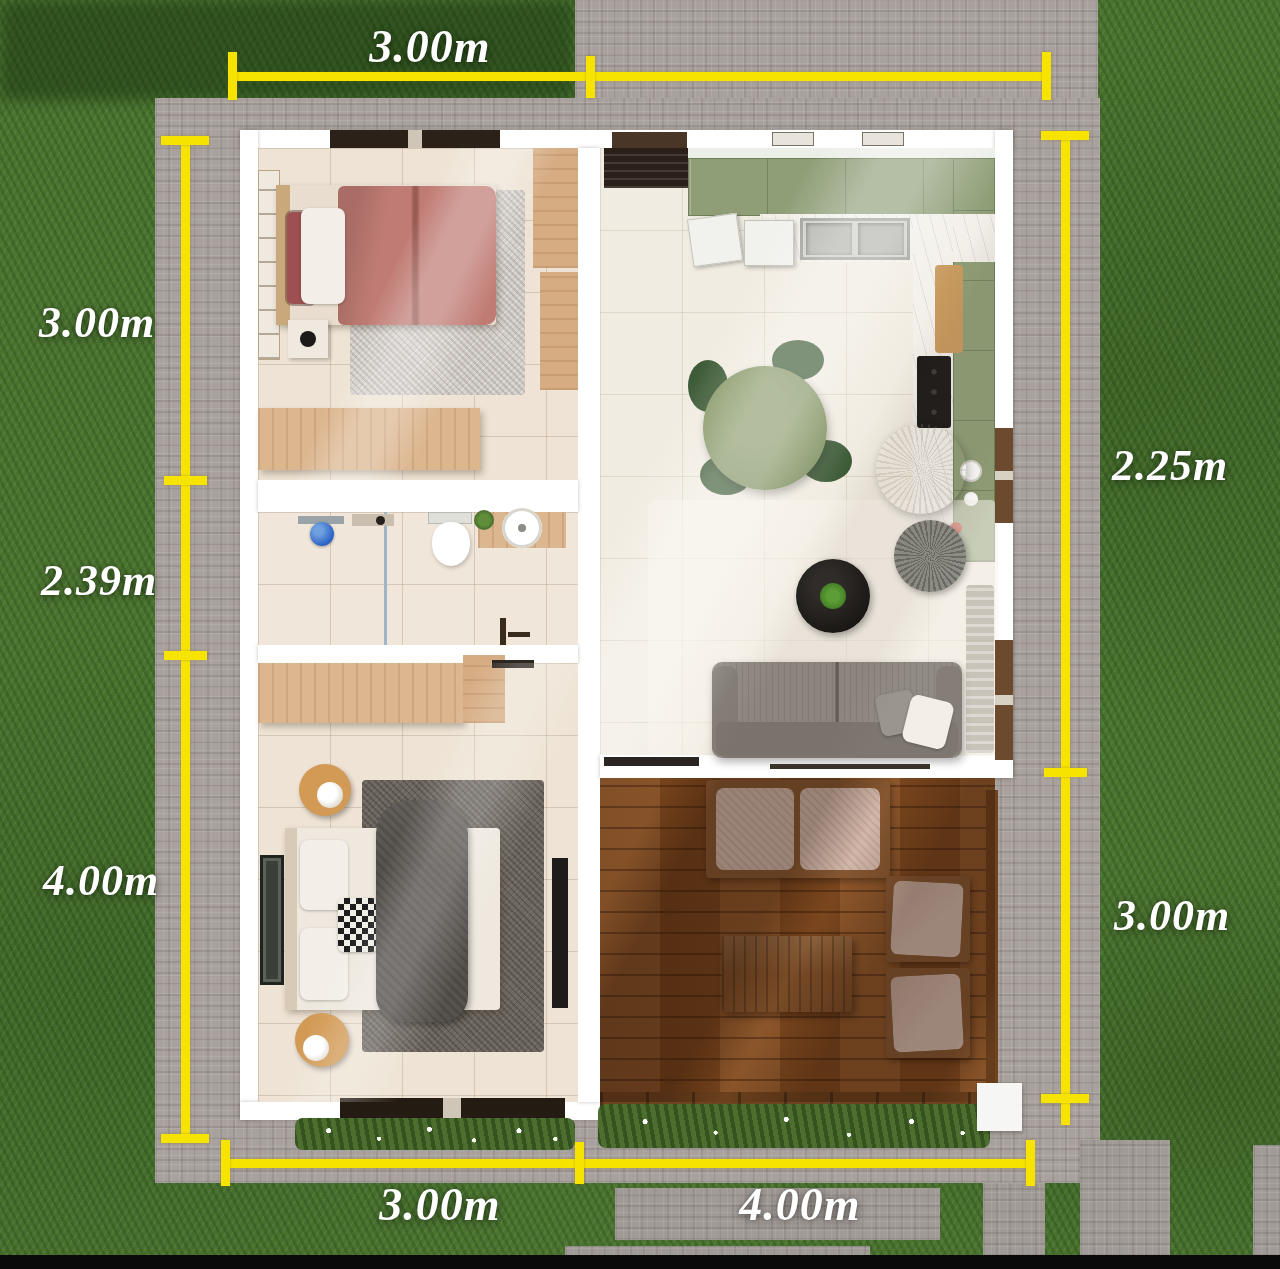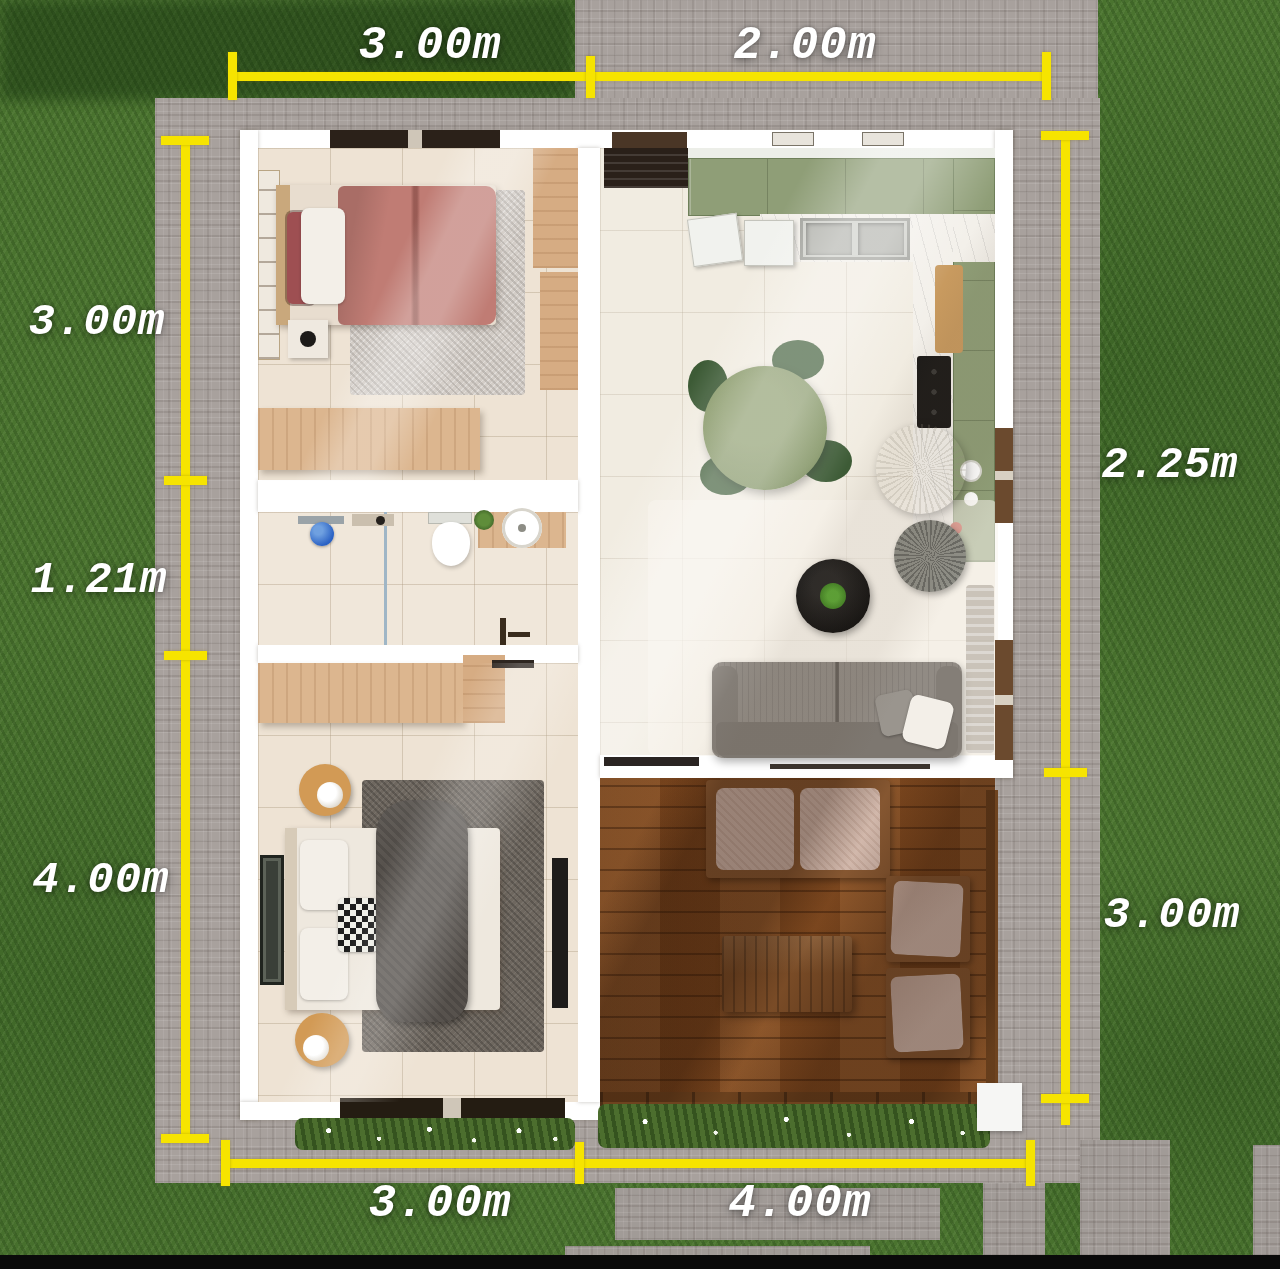--- a/index.html
+++ b/index.html
@@ -1,17 +1,17 @@
 <!DOCTYPE html>
 <html><head>
 <meta charset="utf-8">
 <style>
   html,body{margin:0;padding:0;background:#222;}
   #canvas{position:relative;width:1280px;height:1269px;overflow:hidden;
-          font-family:Liberation Mono, monospace;}
+          font-family:Liberation Serif, serif;}
   .a{position:absolute;}
 
   
   .grass{background-color:#4a732f;background-image:
     repeating-linear-gradient(63deg, rgba(20,45,10,.20) 0 3px, transparent 3px 7px),
     repeating-linear-gradient(-58deg, rgba(230,255,200,.06) 0 2px, transparent 2px 6px),
     radial-gradient(900px 500px at 85% 30%, rgba(25,60,15,.28), transparent 70%),
     radial-gradient(700px 520px at 8% 78%, rgba(20,55,12,.22), transparent 70%),
     radial-gradient(500px 300px at 95% 85%, rgba(18,50,10,.25), transparent 75%);}
   .pave{background-color:#a8a19d;background-image:
@@ -218,22 +218,21 @@
   <div class="a yline" style="left:164px;top:476px;width:43px;height:9px;"></div>
   <div class="a yline" style="left:164px;top:651px;width:43px;height:9px;"></div>
   <div class="a yline" style="left:161px;top:1134px;width:48px;height:9px;"></div>
 
   <div class="a yline" style="left:1061px;top:135px;width:9px;height:990px;"></div>
   <div class="a yline" style="left:1041px;top:131px;width:48px;height:9px;"></div>
   <div class="a yline" style="left:1044px;top:768px;width:43px;height:9px;"></div>
   <div class="a yline" style="left:1041px;top:1094px;width:48px;height:9px;"></div>
 
   <div class="a dim-label" style="left:430px;top:46px;">3.00m</div>
-  <div class="a dim-label" style="left:805px;top:46px;">2.00m</div>
   <div class="a dim-label sm" style="left:97px;top:322px;">3.00m</div>
-  <div class="a dim-label sm" style="left:99px;top:580px;">1.21m</div>
+  <div class="a dim-label sm" style="left:99px;top:580px;">2.39m</div>
   <div class="a dim-label sm" style="left:101px;top:880px;">4.00m</div>
   <div class="a dim-label sm" style="left:1170px;top:465px;">2.25m</div>
   <div class="a dim-label sm" style="left:1172px;top:915px;">3.00m</div>
   <div class="a dim-label" style="left:440px;top:1204px;">3.00m</div>
   <div class="a dim-label" style="left:800px;top:1204px;">4.00m</div>
 
 </div>
 
 </body></html>

